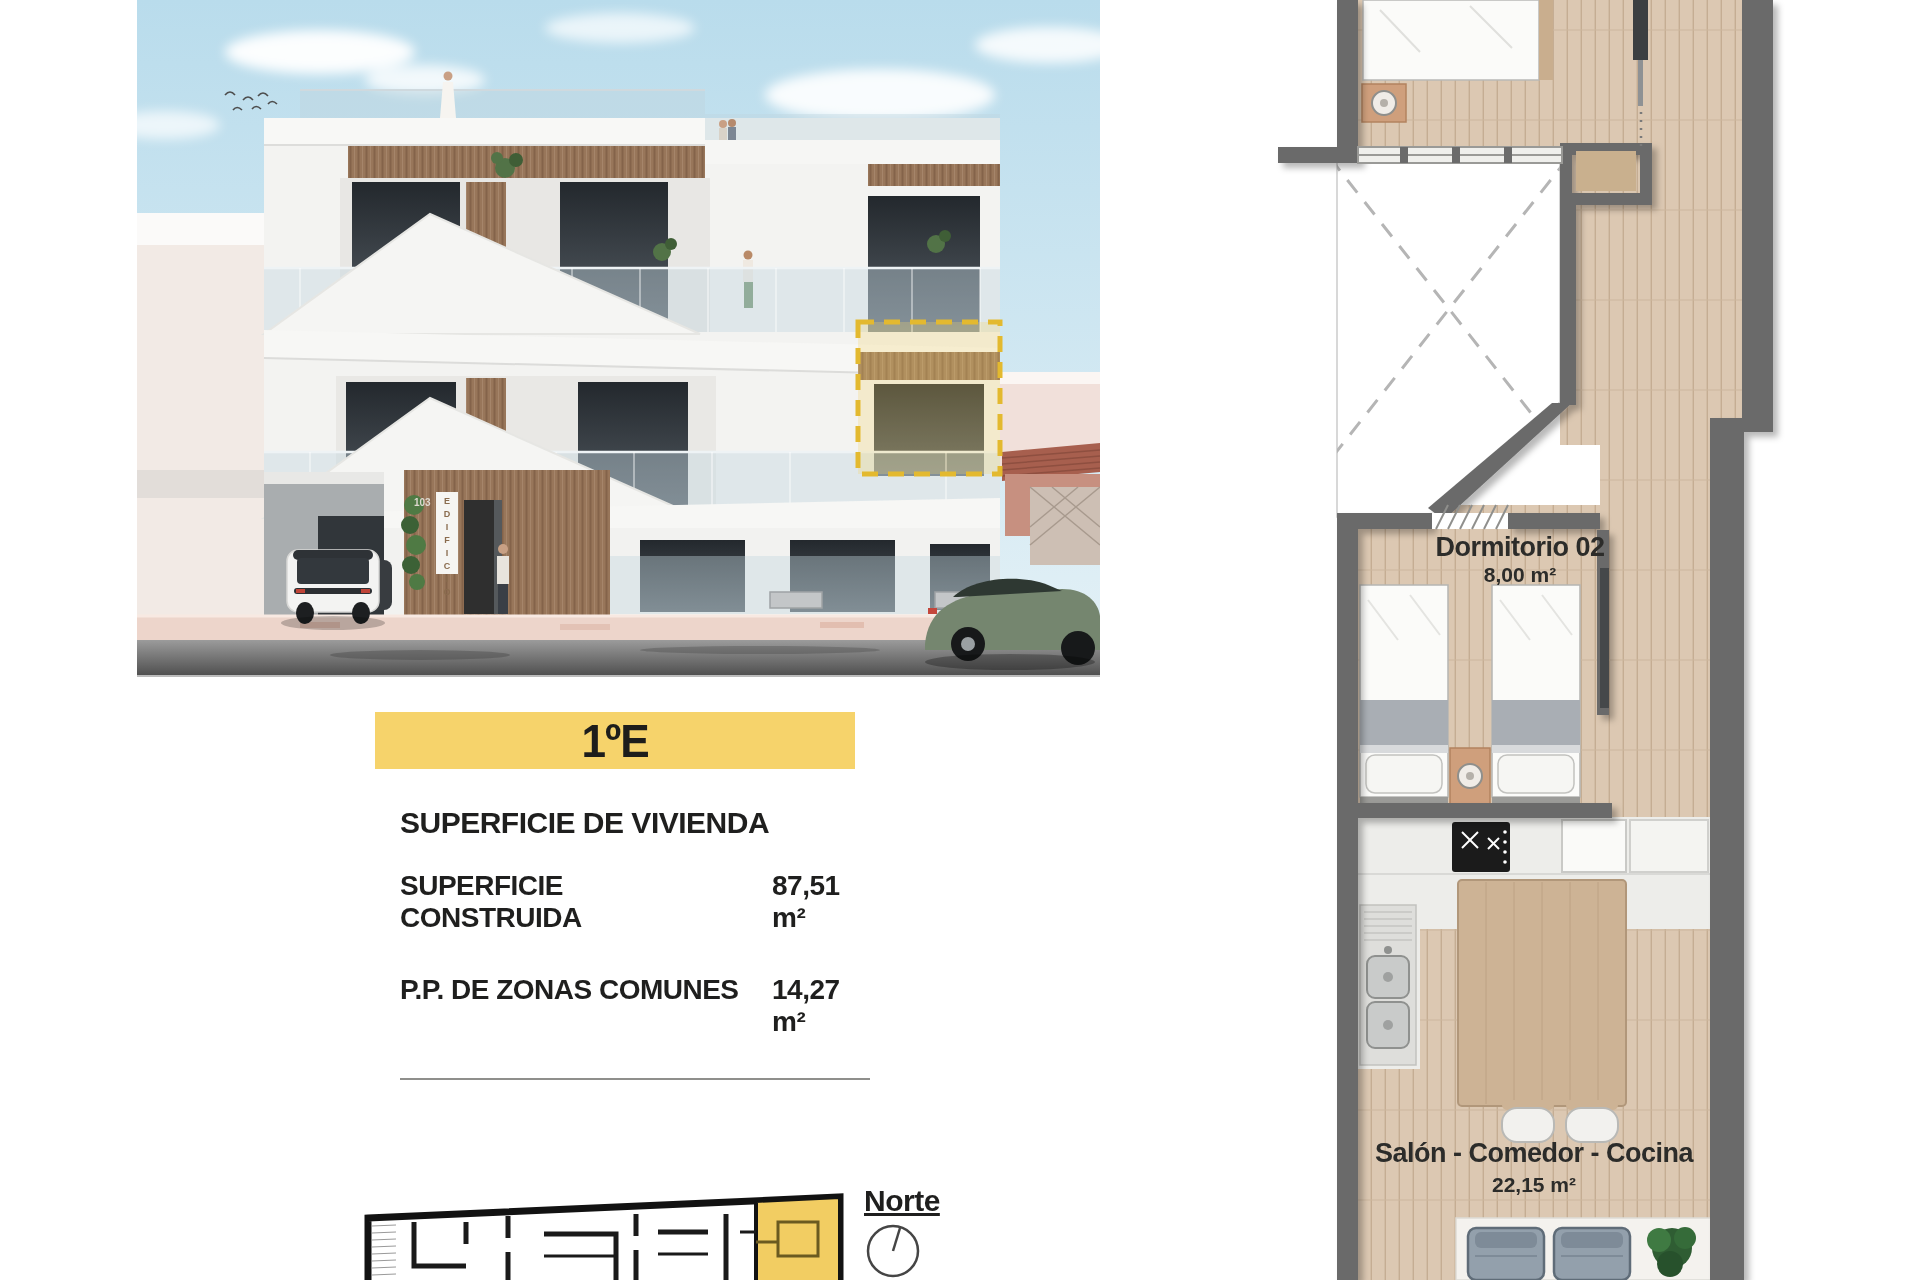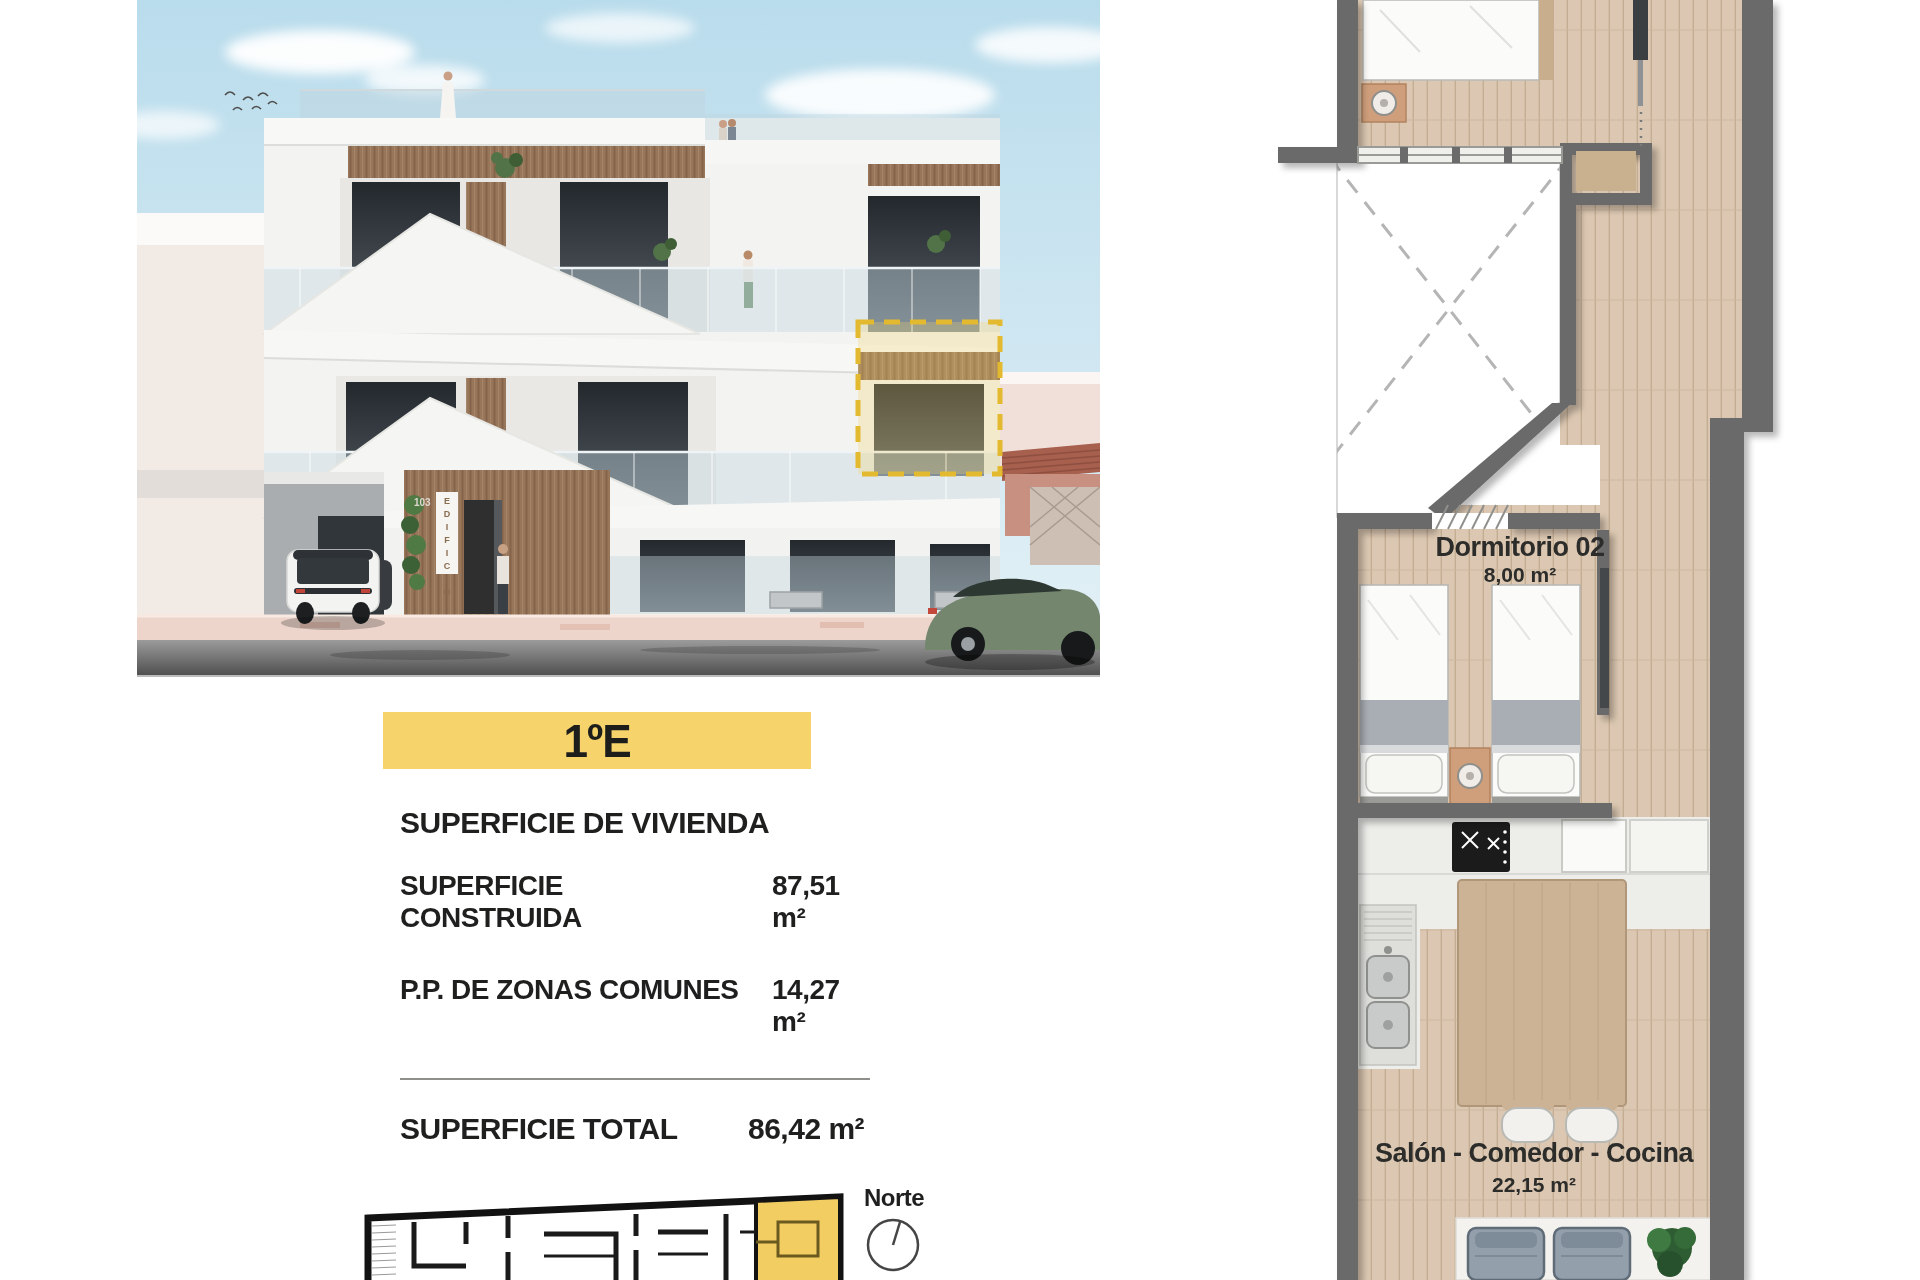--- a/index.html
+++ b/index.html
@@ -12,39 +12,39 @@
   .render svg{display:block;}
 
   
   .door-sign{left:437px;top:496px;width:20px;height:78px;
      writing-mode:vertical-rl;text-orientation:upright;
      font-size:9px;font-weight:700;letter-spacing:3px;color:#8a6c4e;
      text-align:center;line-height:20px;}
   .door-number{left:414px;top:497px;font-size:10px;font-weight:700;color:#ded8cf;}
 
   
-  .banner{left:375px;top:712px;width:428px;height:57px;background:#f6d36b;
-     display:flex;align-items:center;justify-content:center;margin-left:8px;}
+  .banner{left:375px;top:712px;width:480px;height:57px;background:#f6d36b;
+     display:flex;align-items:center;justify-content:center;}
   .banner span{font-size:46px;font-weight:700;color:#1d1d1b;transform:scaleX(.96);letter-spacing:-1px;}
 
   
   .surfaces{left:400px;top:806px;width:472px;}
   .surfaces .title{font-size:30px;font-weight:700;letter-spacing:-.5px;margin:0 0 30px 0;}
   .srow{display:flex;align-items:baseline;font-size:28px;font-weight:700;
         letter-spacing:-.5px;margin-bottom:40px;gap:24px;}
   .srow .lbl{width:348px;flex:none;}
   .srow .val{flex:1;}
   .divider{border:0;border-top:2px solid #8f8f8c;margin:0 0 32px 0;width:470px;}
   .trow{display:flex;align-items:baseline;font-size:30px;font-weight:700;letter-spacing:-.5px;}
   .trow .lbl{width:348px;flex:none;}
 
   
   .miniplan{left:358px;top:1192px;width:492px;height:92px;}
   .compass{left:864px;top:1184px;width:80px;display:flex;flex-direction:column;gap:3px;}
-  .compass .nlabel{font-size:24px;font-weight:700;letter-spacing:-.5px;}
+  .compass .nlabel{font-size:30px;font-weight:700;letter-spacing:-.5px;text-decoration:underline;}
 
   
   .floorplan{left:1270px;top:0;width:520px;height:1280px;}
   .room-name{font:700 27px "Liberation Sans",sans-serif;fill:#2c2c2a;letter-spacing:-.5px;}
   .room-area{font:700 21px "Liberation Sans",sans-serif;fill:#2c2c2a;}
 </style>
 </head>
 <body>
 
 <div class="abs render">
@@ -287,24 +287,20 @@
   <h2 class="title">SUPERFICIE DE VIVIENDA</h2>
   <div class="srow">
     <span class="lbl">SUPERFICIE CONSTRUIDA</span>
     <span class="val">87,51 m²</span>
   </div>
   <div class="srow">
     <span class="lbl">P.P. DE ZONAS COMUNES</span>
     <span class="val">14,27 m²</span>
   </div>
   <hr class="divider">
-  <div class="trow">
-    <span class="lbl">SUPERFICIE TOTAL</span>
-    <span class="val">86,42 m²</span>
-  </div>
 </div>
 
 <div class="abs miniplan">
 <svg width="492" height="92" viewBox="0 0 492 92">
   <polygon points="10,26 482,5 482,92 10,92" fill="#ffffff" stroke="#121212" stroke-width="7"></polygon>
   <polygon points="398,9 482,5 482,92 398,92" fill="#f2cd62" stroke="#121212" stroke-width="4"></polygon>
   <g stroke="#9a9a9a" stroke-width="1.2">
     <line x1="14" y1="34" x2="38" y2="33"></line>
         <line x1="14" y1="41" x2="38" y2="40"></line>
     <line x1="14" y1="48" x2="38" y2="47"></line>

